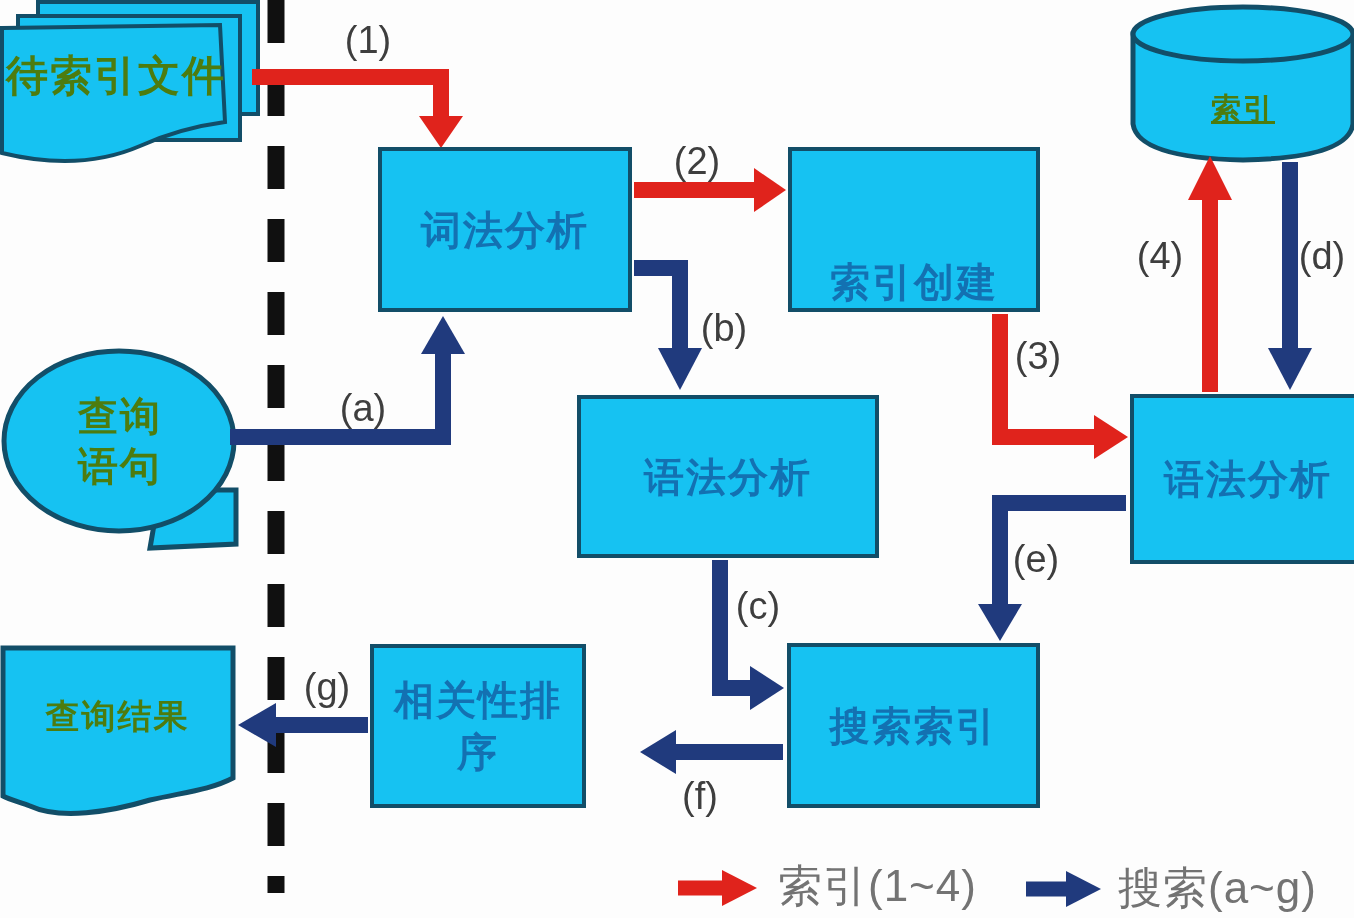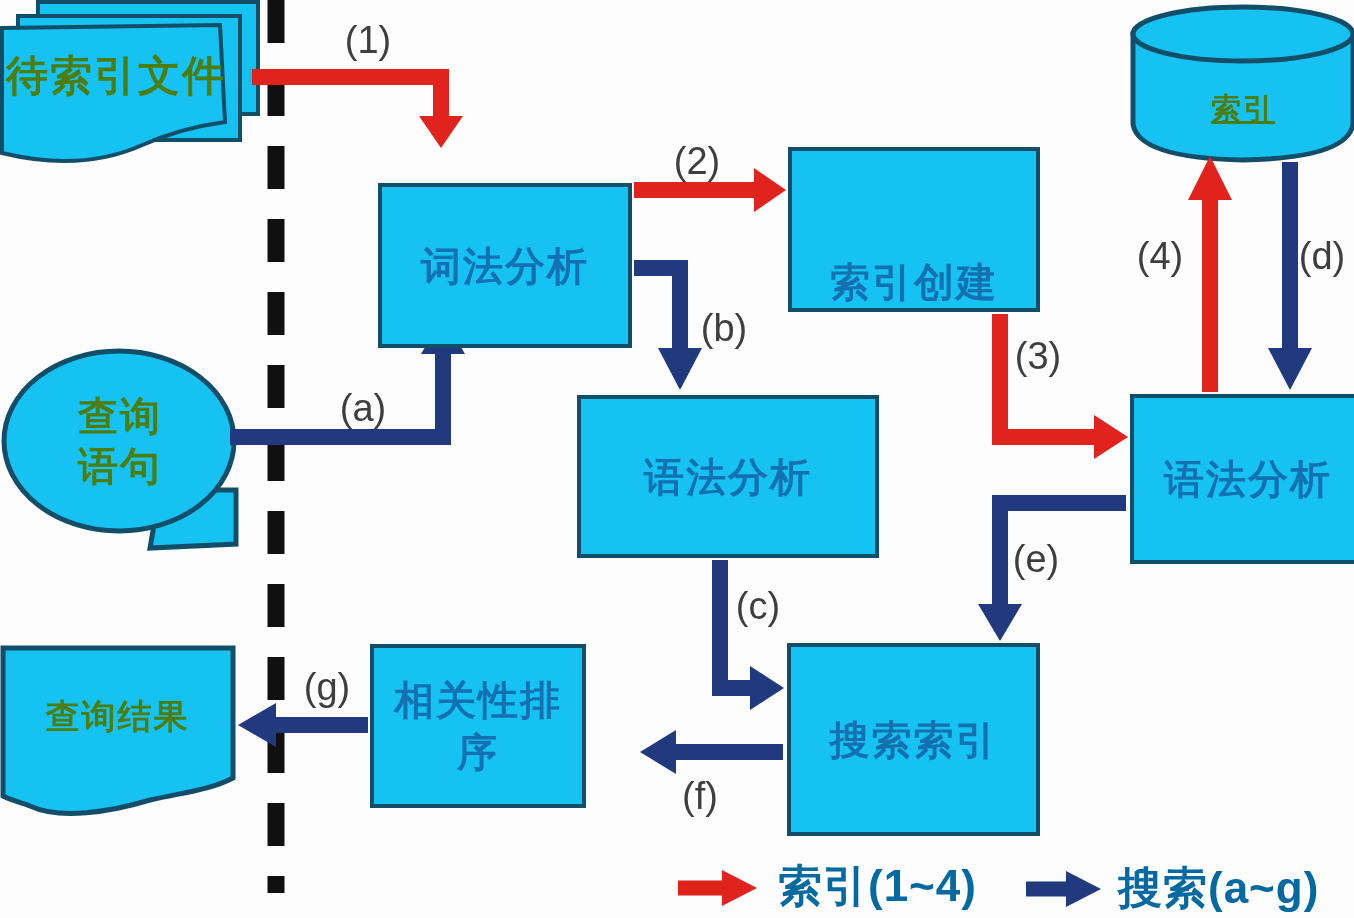--- a/index.html
+++ b/index.html
@@ -20,21 +20,21 @@
     text-align:left;color:#4d7c0f;font-weight:700;font-size:40px;line-height:1.25;
     letter-spacing:2px;pointer-events:none;
   }
   .arrow-label{
     position:absolute;z-index:4;width:84px;height:48px;
     display:flex;align-items:center;justify-content:center;
     color:#3e3e3e;font-size:38px;font-weight:400;
   }
   .legend-label{
     position:absolute;z-index:4;height:56px;display:flex;align-items:center;
-    color:#0369a1;font-size:44px;font-weight:700;letter-spacing:1px;
+    color:#737373;font-size:44px;font-weight:400;letter-spacing:1px;
   }
 </style>
 </head>
 <body>
 
 <div id="stage">
 
   <svg id="shape-layer" width="1354" height="918" viewBox="0 0 1354 918">
 
     <line x1="276" y1="0" x2="276" y2="893" stroke="#101010" stroke-width="17" stroke-dasharray="43 30"></line>
@@ -90,39 +90,39 @@
     </g>
 
     <g>
       <path d="M678,888 L726,888" stroke="#e0231c" stroke-width="15" fill="none"></path>
       <polygon points="722,870 722,906 757,888" fill="#e0231c"></polygon>
       <path d="M1026,889 L1070,889" stroke="#203a7d" stroke-width="15" fill="none"></path>
       <polygon points="1066,871 1066,907 1101,889" fill="#203a7d"></polygon>
     </g>
   </svg>
 
-  <div class="node-box" style="left:378px;top:147px;width:254px;height:165px;margin-top:36px;">
+  <div class="node-box" style="left:378px;top:147px;width:254px;height:165px;">
     <div>
       <div>词法分析</div>
     </div>
   </div>
 
   <div class="node-box" style="left:788px;top:147px;width:252px;height:165px;align-items:flex-end;">
     <span>索引创建</span>
   </div>
 
   <div class="node-box" style="left:577px;top:395px;width:302px;height:163px;">
     <span>语法分析</span>
   </div>
 
   <div class="node-box" style="left:1130px;top:394px;width:236px;height:170px;">
     <span>语法分析</span>
   </div>
 
-  <div class="node-box" style="left:787px;top:643px;width:253px;height:193px;">
+  <div class="node-box" style="left:787px;top:643px;width:253px;height:165px;">
     <span>搜索索引</span>
   </div>
 
   <div class="node-box" style="left:370px;top:644px;width:216px;height:164px;">
     <span>相关性排序</span>
   </div>
 
   <div class="shape-label" style="left:0px;top:48px;width:232px;height:56px;font-size:42px;">待索引文件</div>
 
   <div class="shape-label" style="left:30px;top:385px;width:180px;height:112px;">

